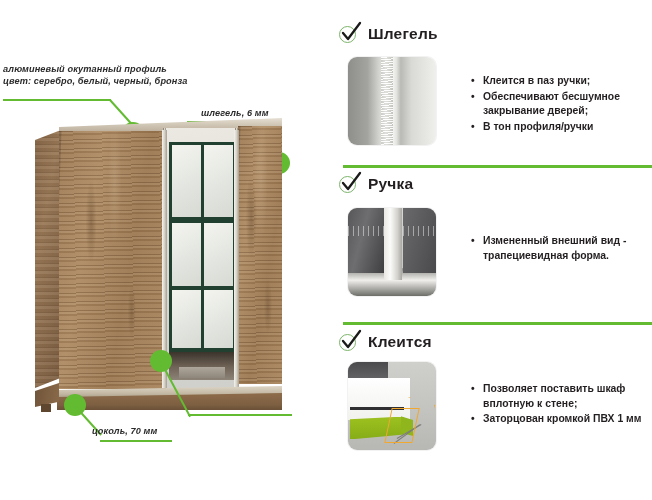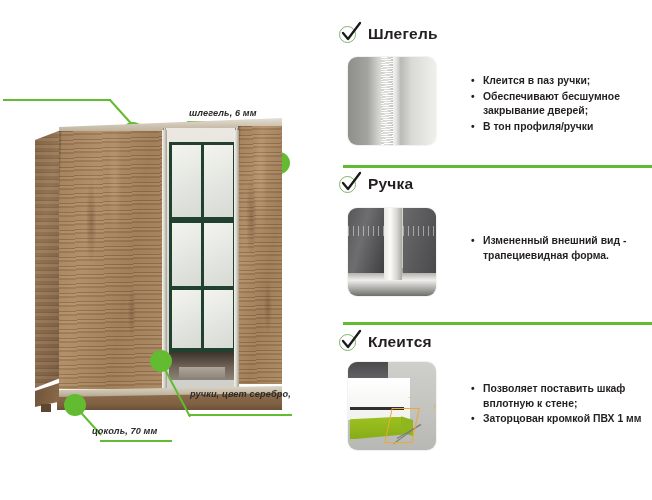--- a/index.html
+++ b/index.html
@@ -7,21 +7,21 @@
        font-family:"Liberation Sans","DejaVu Sans",sans-serif;color:#231f20;}
 
   
   #left-column{position:absolute;left:0;top:0;width:330px;height:500px;}
 
   
   .callout{position:absolute;font-style:italic;font-weight:bold;
            font-size:9.2px;line-height:12.4px;color:#2b2b2b;letter-spacing:.1px;
            white-space:nowrap;}
   .lbl-profile{left:3px;  top:63px;}
-  .lbl-shlegel{left:189px;top:107px;}
+  .lbl-shlegel{left:201px;top:107px;}
   .lbl-handles{left:190px;top:388px;text-align:left;}
   .lbl-cokol{  left:92px;top:425px;}
 
   .uline{position:absolute;height:2px;background:#62bb31;}
   .dot{position:absolute;width:22px;height:22px;border-radius:50%;
        background:#62bb31;}
   .lead{position:absolute;background:#62bb31;height:2px;transform-origin:0 50%;}
 
   
   #wardrobe{position:absolute;left:35px;top:118px;width:247px;height:285px;}
@@ -152,20 +152,24 @@
      clip-path:polygon(32% 0,100% 18%,78% 86%,8% 66%);}
   .th-cokol .wire2{position:absolute;left:46%;top:52%;width:32%;height:40%;
      border:1.3px solid #f0a830;box-sizing:border-box;transform:skewX(-12deg);}
   .th-cokol .line{position:absolute;background:#7d7d7a;height:1.3px;transform-origin:0 50%;}
 </style>
 </head>
 <body>
 
 <div id="left-column">
 
+  <div class="callout lbl-profile">
+    <div>алюминевый окутанный профиль</div>
+    <div>цвет: серебро, белый, черный, бронза</div>
+  </div>
   <div class="uline" style="left:3px;top:99px;width:108px;"></div>
   <div class="lead" style="left:110px;top:99px;width:42px;transform:rotate(48deg);"></div>
   <div class="dot" style="left:122px;top:122px;"></div>
 
   <div class="callout lbl-shlegel">
     <div>шлегель, 6 мм</div>
   </div>
   <div class="uline" style="left:187px;top:121px;width:67px;"></div>
   <div class="lead" style="left:253px;top:121px;width:50px;transform:rotate(55deg);"></div>
   <div class="dot" style="left:268px;top:152px;"></div>
@@ -199,21 +203,20 @@
 
     <div class="plinth-top"></div>
     <div class="plinth"></div>
     <div class="plinth-side"></div>
     <div class="foot"></div>
   </div>
 
   <div class="dot" style="left:150px;top:350px;"></div>
   <div class="lead" style="left:161px;top:361px;width:62px;transform:rotate(62deg);"></div>
   <div class="callout lbl-handles">
-    <div>ручки, цвет серебро,</div>
   </div>
   <div class="uline" style="left:188px;top:414px;width:104px;"></div>
 
   <div class="dot" style="left:64px;top:394px;"></div>
   <div class="lead" style="left:75px;top:405px;width:39px;transform:rotate(48deg);"></div>
   <div class="callout lbl-cokol">
     <div>цоколь, 70 мм</div>
   </div>
   <div class="uline" style="left:100px;top:440px;width:72px;"></div>
 </div>

